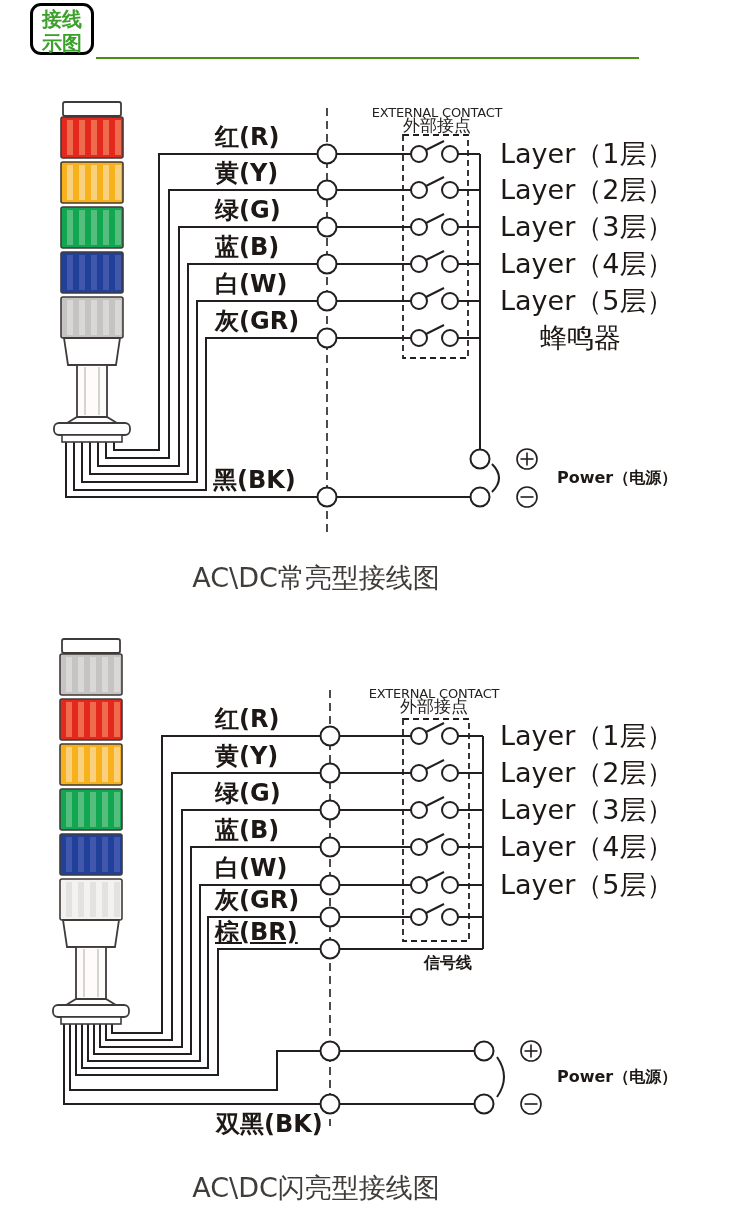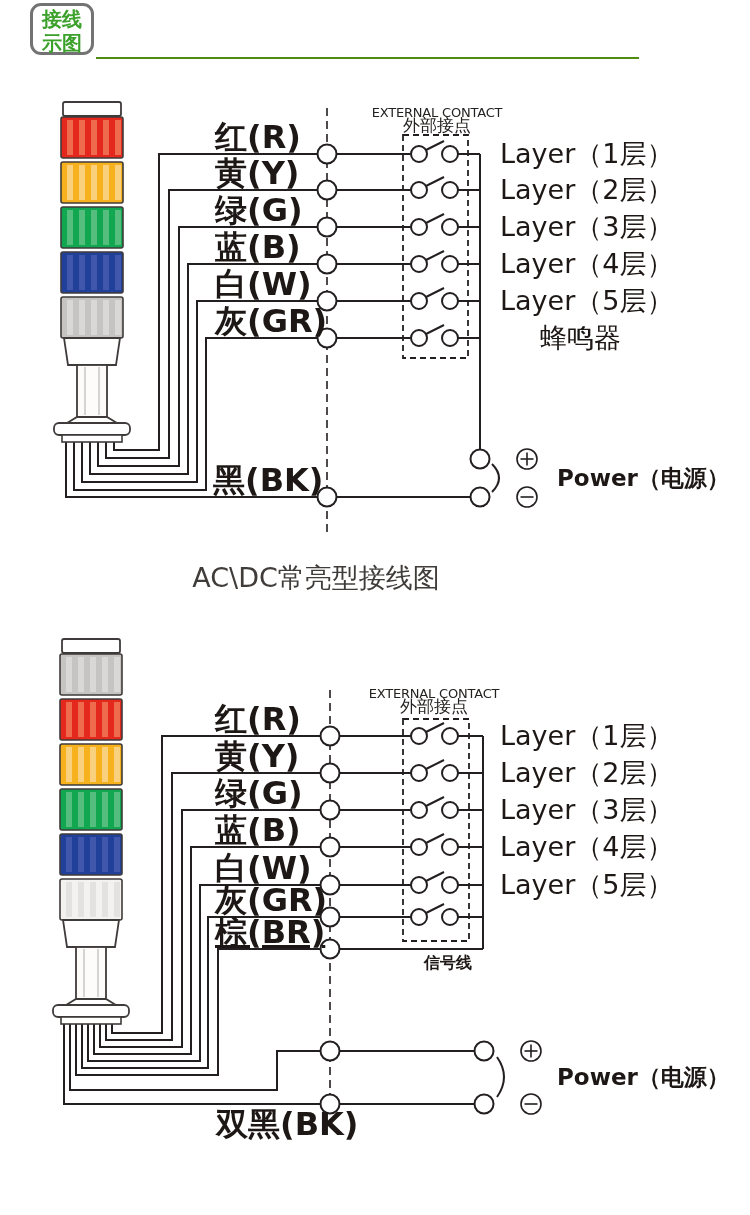--- a/index.html
+++ b/index.html
@@ -1,28 +1,28 @@
 <!DOCTYPE html>
 <html><head>
 <meta charset="utf-8">
 <style>
   html,body{margin:0;padding:0;background:#ffffff;}
   #canvas{position:relative;width:750px;height:1215px;background:#ffffff;overflow:hidden;
           font-family:"DejaVu Sans",sans-serif;}
   #wiring-svg{position:absolute;left:0;top:0;}
   .lbl{position:absolute;color:#1d1815;white-space:nowrap;font-family:"DejaVu Sans",sans-serif;}
-  .wire-lbl{font-size:32px;font-weight:bold;line-height:28px;}
+  .wire-lbl{font-size:24px;font-weight:bold;line-height:28px;}
   .layer-lbl{font-size:27px;font-weight:normal;line-height:30px;}
   .hdr-cn{font-size:17px;line-height:20px;text-align:center;color:#242220;margin-top:36px;}
   .hdr-en{font-size:13px;line-height:18px;text-align:center;letter-spacing:-0.2px;color:#242220;}
-  .power-lbl{font-size:23px;font-weight:bold;line-height:30px;}
+  .power-lbl{font-size:16px;font-weight:bold;line-height:30px;}
   .sig-lbl{font-size:16px;font-weight:bold;text-align:center;}
   .title{font-size:27px;font-weight:normal;color:#403c3a;text-align:center;width:632px;left:0;}
   .badge{position:absolute;left:30px;top:3px;width:64px;height:52px;box-sizing:border-box;
-         border:3px solid #737373;border-radius:11px;background:#fff;color:#3ba12b;
+         border:3px solid #000000;border-radius:11px;background:#fff;color:#3ba12b;
          font-weight:bold;font-size:20px;line-height:24px;text-align:center;padding-top:1px;}
   .green-line{position:absolute;left:96px;top:57px;width:543px;height:2px;background:#4e8c14;}
 </style>
 </head>
 <body>
 
 <div id="canvas">
 
   <div class="badge">
     <div>接线</div>
@@ -281,20 +281,21 @@
   <div class="lbl hdr-en" style="left:357px;top:104px;width:160px;">EXTERNAL CONTACT</div>
   <div class="lbl wire-lbl" style="left:213px;top:466px;text-align:center;">黑(BK)</div>
   <div class="lbl power-lbl" style="left:557px;top:463px;">Power（电源）</div>
   <div class="lbl title" style="top:560px;">AC\DC常亮型接线图</div>
 
   <div class="lbl hdr-cn" style="left:384px;top:660px;width:100px;">外部接点</div>
   <div class="lbl hdr-en" style="left:354px;top:685px;width:160px;">EXTERNAL CONTACT</div>
   <div class="lbl sig-lbl" style="left:406px;top:953px;width:84px;">信号线</div>
   <div class="lbl wire-lbl" style="left:216px;top:1110px;">双黑(BK)</div>
   <div class="lbl power-lbl" style="left:557px;top:1062px;">Power（电源）</div>
+  <div class="lbl title" style="top:1170px;">AC\DC闪亮型接线图</div>
 
 <div class="lbl wire-lbl" style="left: 215px; top: 123px;">红(R)</div>
     <div class="lbl layer-lbl" style="left: 500px; top: 139px;">Layer（1层）</div>
     <div class="lbl wire-lbl" style="left: 215px; top: 159px;">黄(Y)</div>
     <div class="lbl layer-lbl" style="left: 500px; top: 175px;">Layer（2层）</div>
     <div class="lbl wire-lbl" style="left: 215px; top: 196px;">绿(G)</div>
     <div class="lbl layer-lbl" style="left: 500px; top: 212px;">Layer（3层）</div>
     <div class="lbl wire-lbl" style="left: 215px; top: 233px;">蓝(B)</div>
     <div class="lbl layer-lbl" style="left: 500px; top: 249px;">Layer（4层）</div>
     <div class="lbl wire-lbl" style="left: 215px; top: 270px;">白(W)</div>

